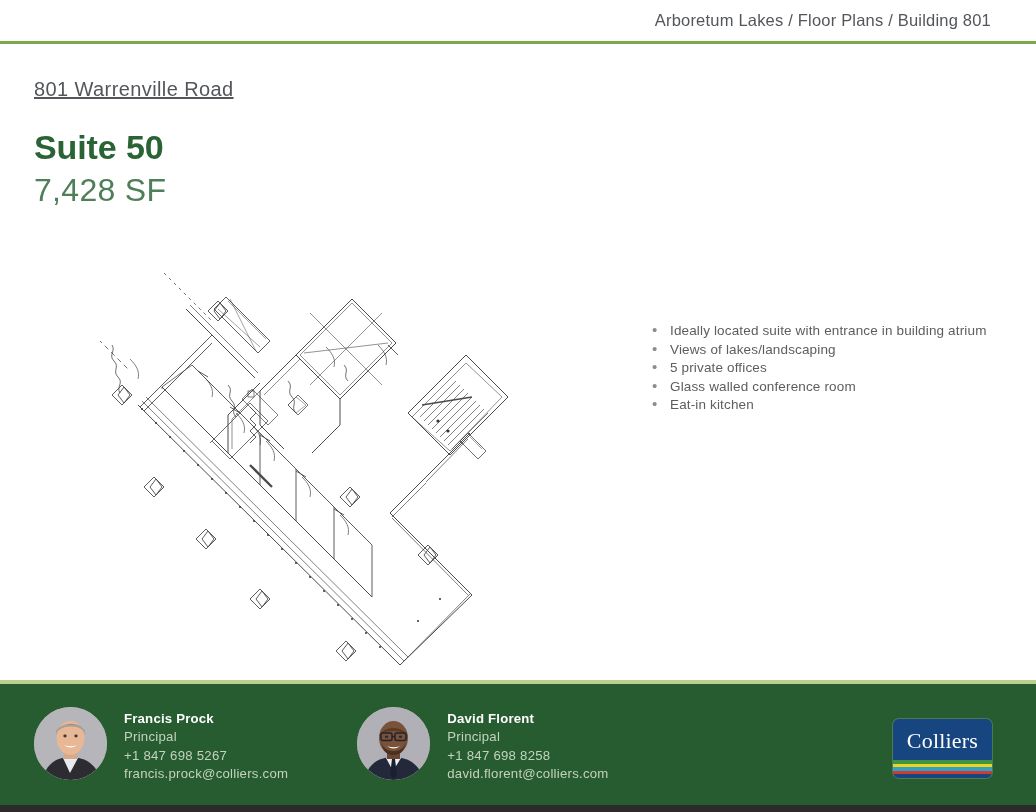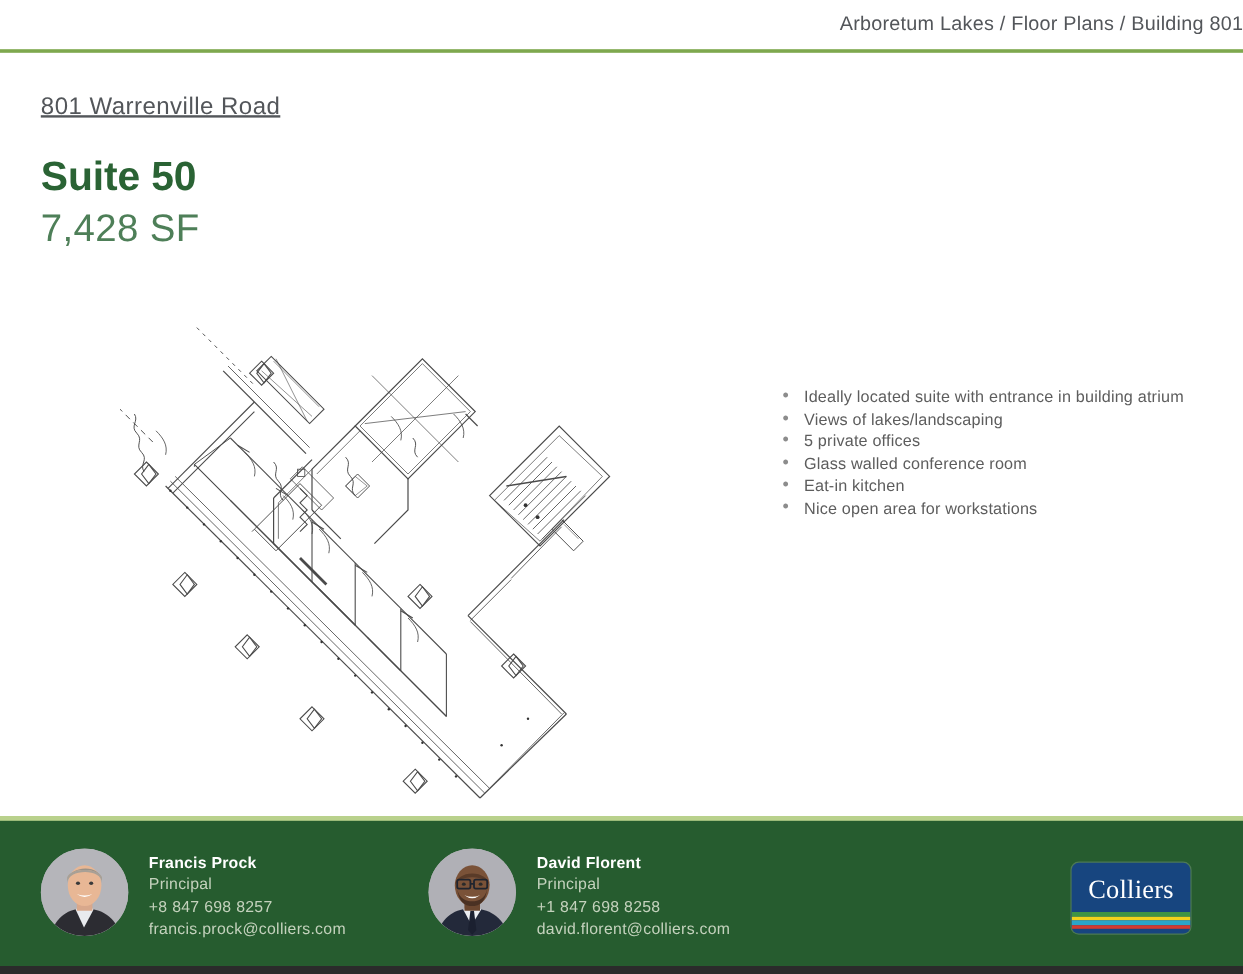--- a/index.html
+++ b/index.html
@@ -18,20 +18,21 @@
   
   .header {
     position: absolute;
     left: 0; top: 0;
     width: 1036px;
     height: 41px;
     box-sizing: border-box;
     display: flex;
     align-items: center;
     justify-content: flex-end;
+    padding-right: 45px;
     background: #ffffff;
   }
   .breadcrumb {
     font-size: 16.5px;
     color: #53565a;
     letter-spacing: 0.2px;
     font-weight: 400;
     white-space: nowrap;
   }
   .header-rule {
@@ -403,21 +404,20 @@
   </svg>
 </div>
 
 <div class="features">
   <ul class="features-list">
     <li>Ideally located suite with entrance in building atrium</li>
     <li>Views of lakes/landscaping</li>
     <li>5 private offices</li>
     <li>Glass walled conference room</li>
     <li>Eat-in kitchen</li>
-    <li>Nice open area for workstations</li>
   </ul>
 </div>
 
 <div class="footer">
   <div class="footer-topline"></div>
 
   <div class="contacts">
 
     <div class="contact">
       <div class="avatar">
@@ -437,21 +437,21 @@
 
           <ellipse cx="31" cy="29" rx="1.7" ry="1.4" fill="#3a3a3a"></ellipse>
           <ellipse cx="42" cy="29" rx="1.7" ry="1.4" fill="#3a3a3a"></ellipse>
 
           <path d="M30,38 Q36.5,43 43,38 Q36.5,40.5 30,38 Z" fill="#ffffff"></path>
         </svg>
       </div>
       <div class="contact-info">
         <div class="contact-name">Francis Prock</div>
         <div class="contact-line">Principal</div>
-        <div class="contact-line">+8 847 698 8257</div>
+        <div class="contact-line">+1 847 698 5267</div>
         <div class="contact-line">francis.prock@colliers.com</div>
       </div>
     </div>
 
     <div class="contact">
       <div class="avatar">
         <svg width="73" height="73" viewBox="0 0 73 73">
           <rect width="73" height="73" fill="#b0b0b6"></rect>
 
           <path d="M7,73 C11,56 23,50 36,50 C50,50 62,56 67,73 Z" fill="#23293a"></path>

